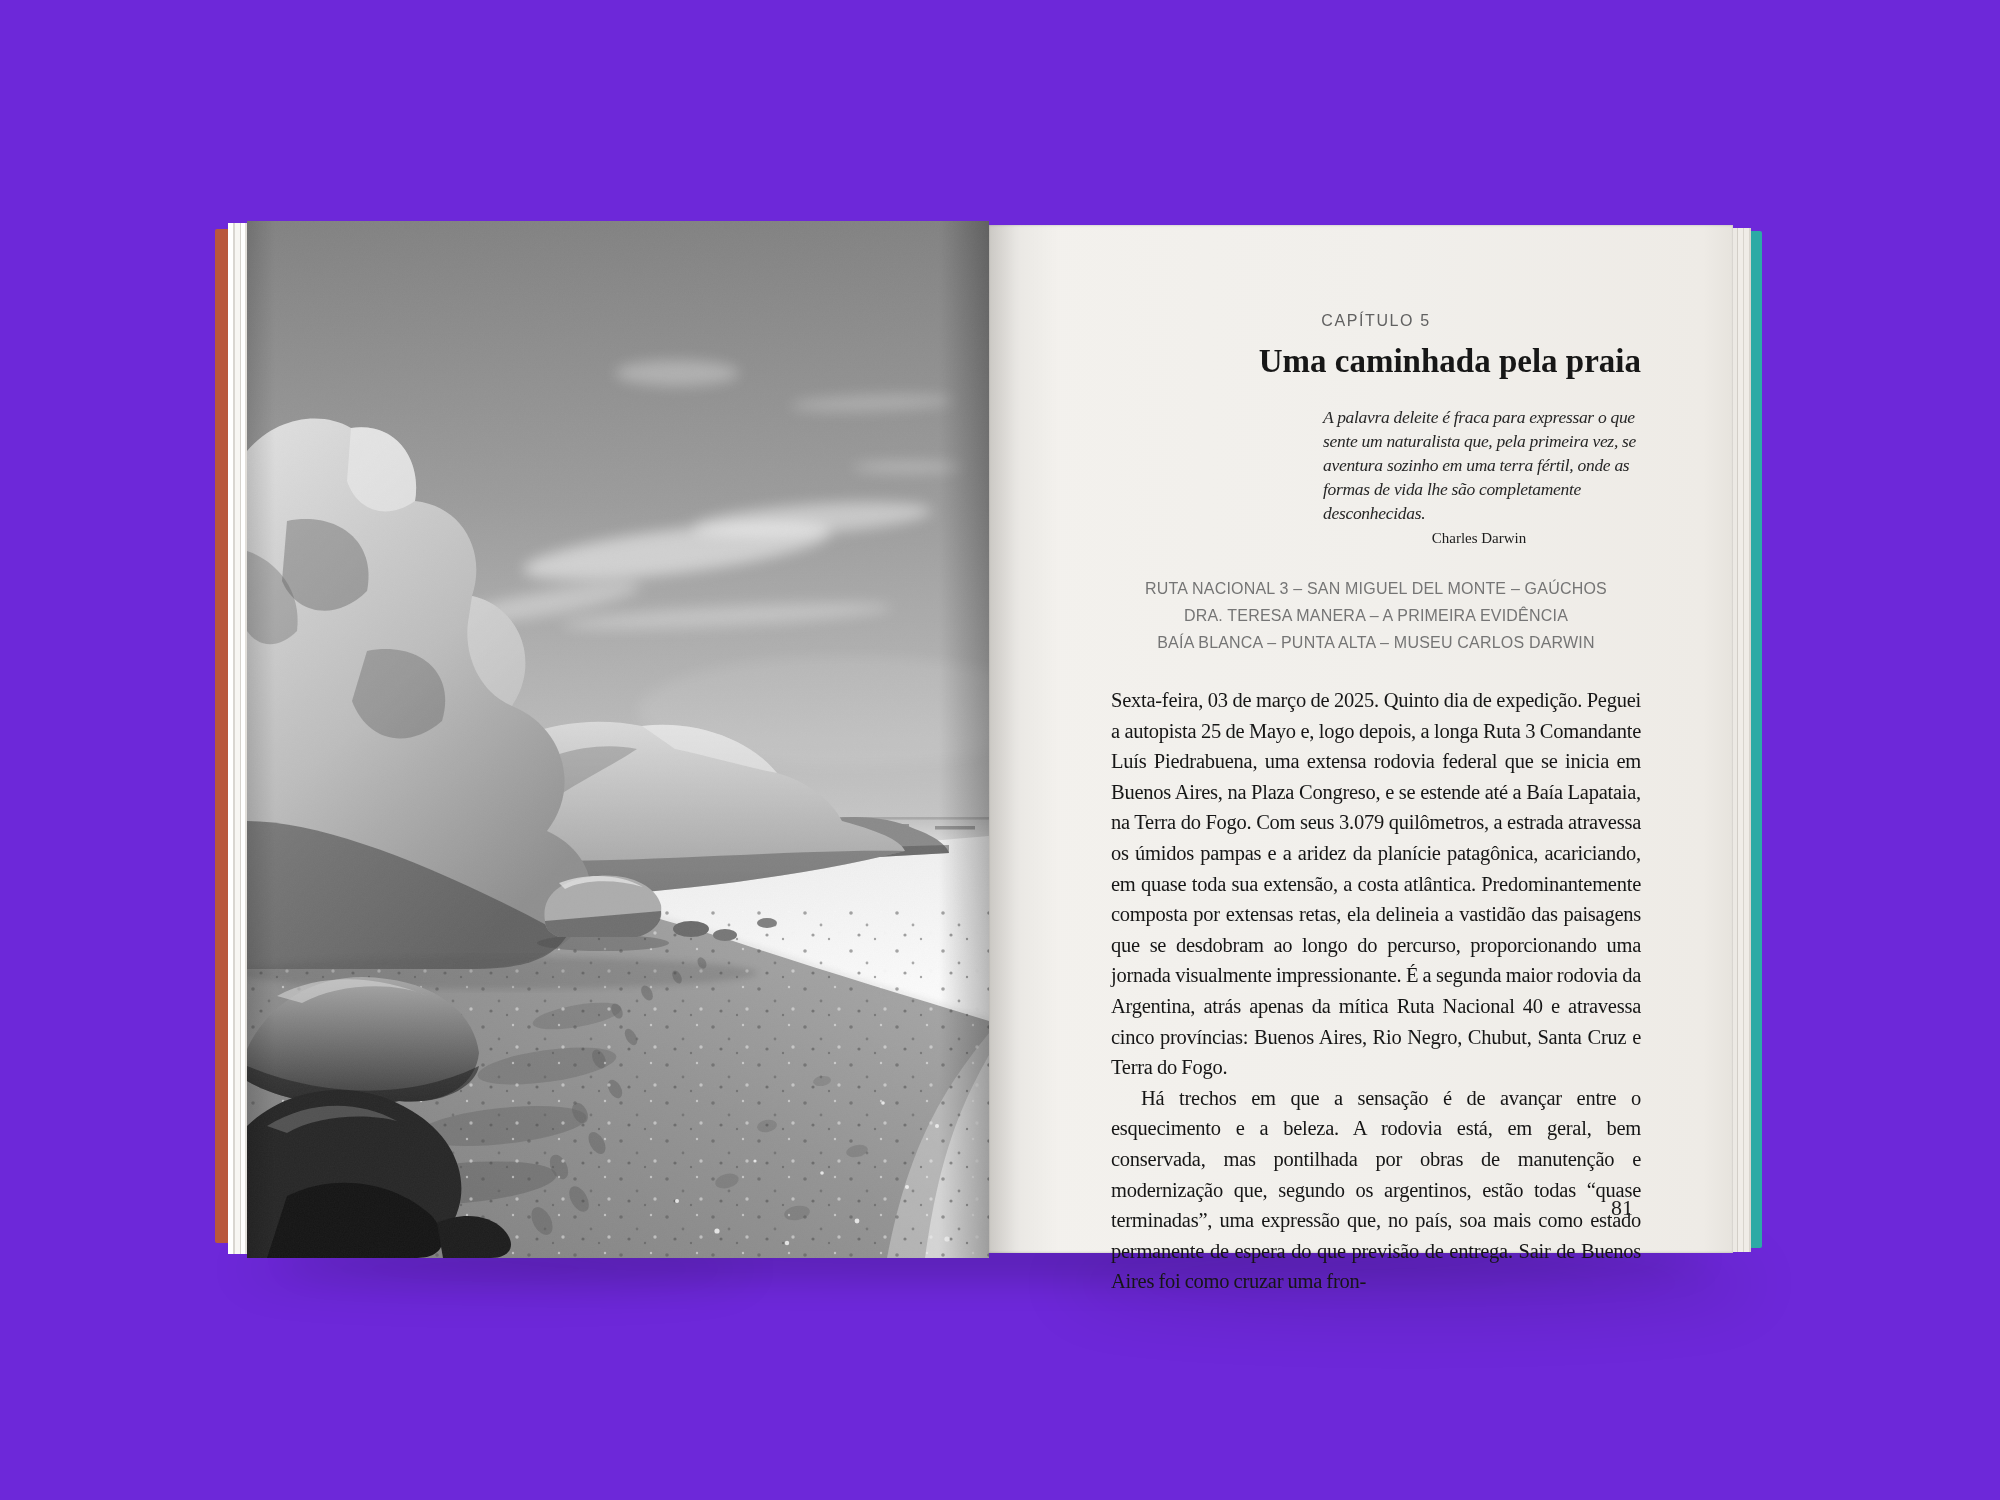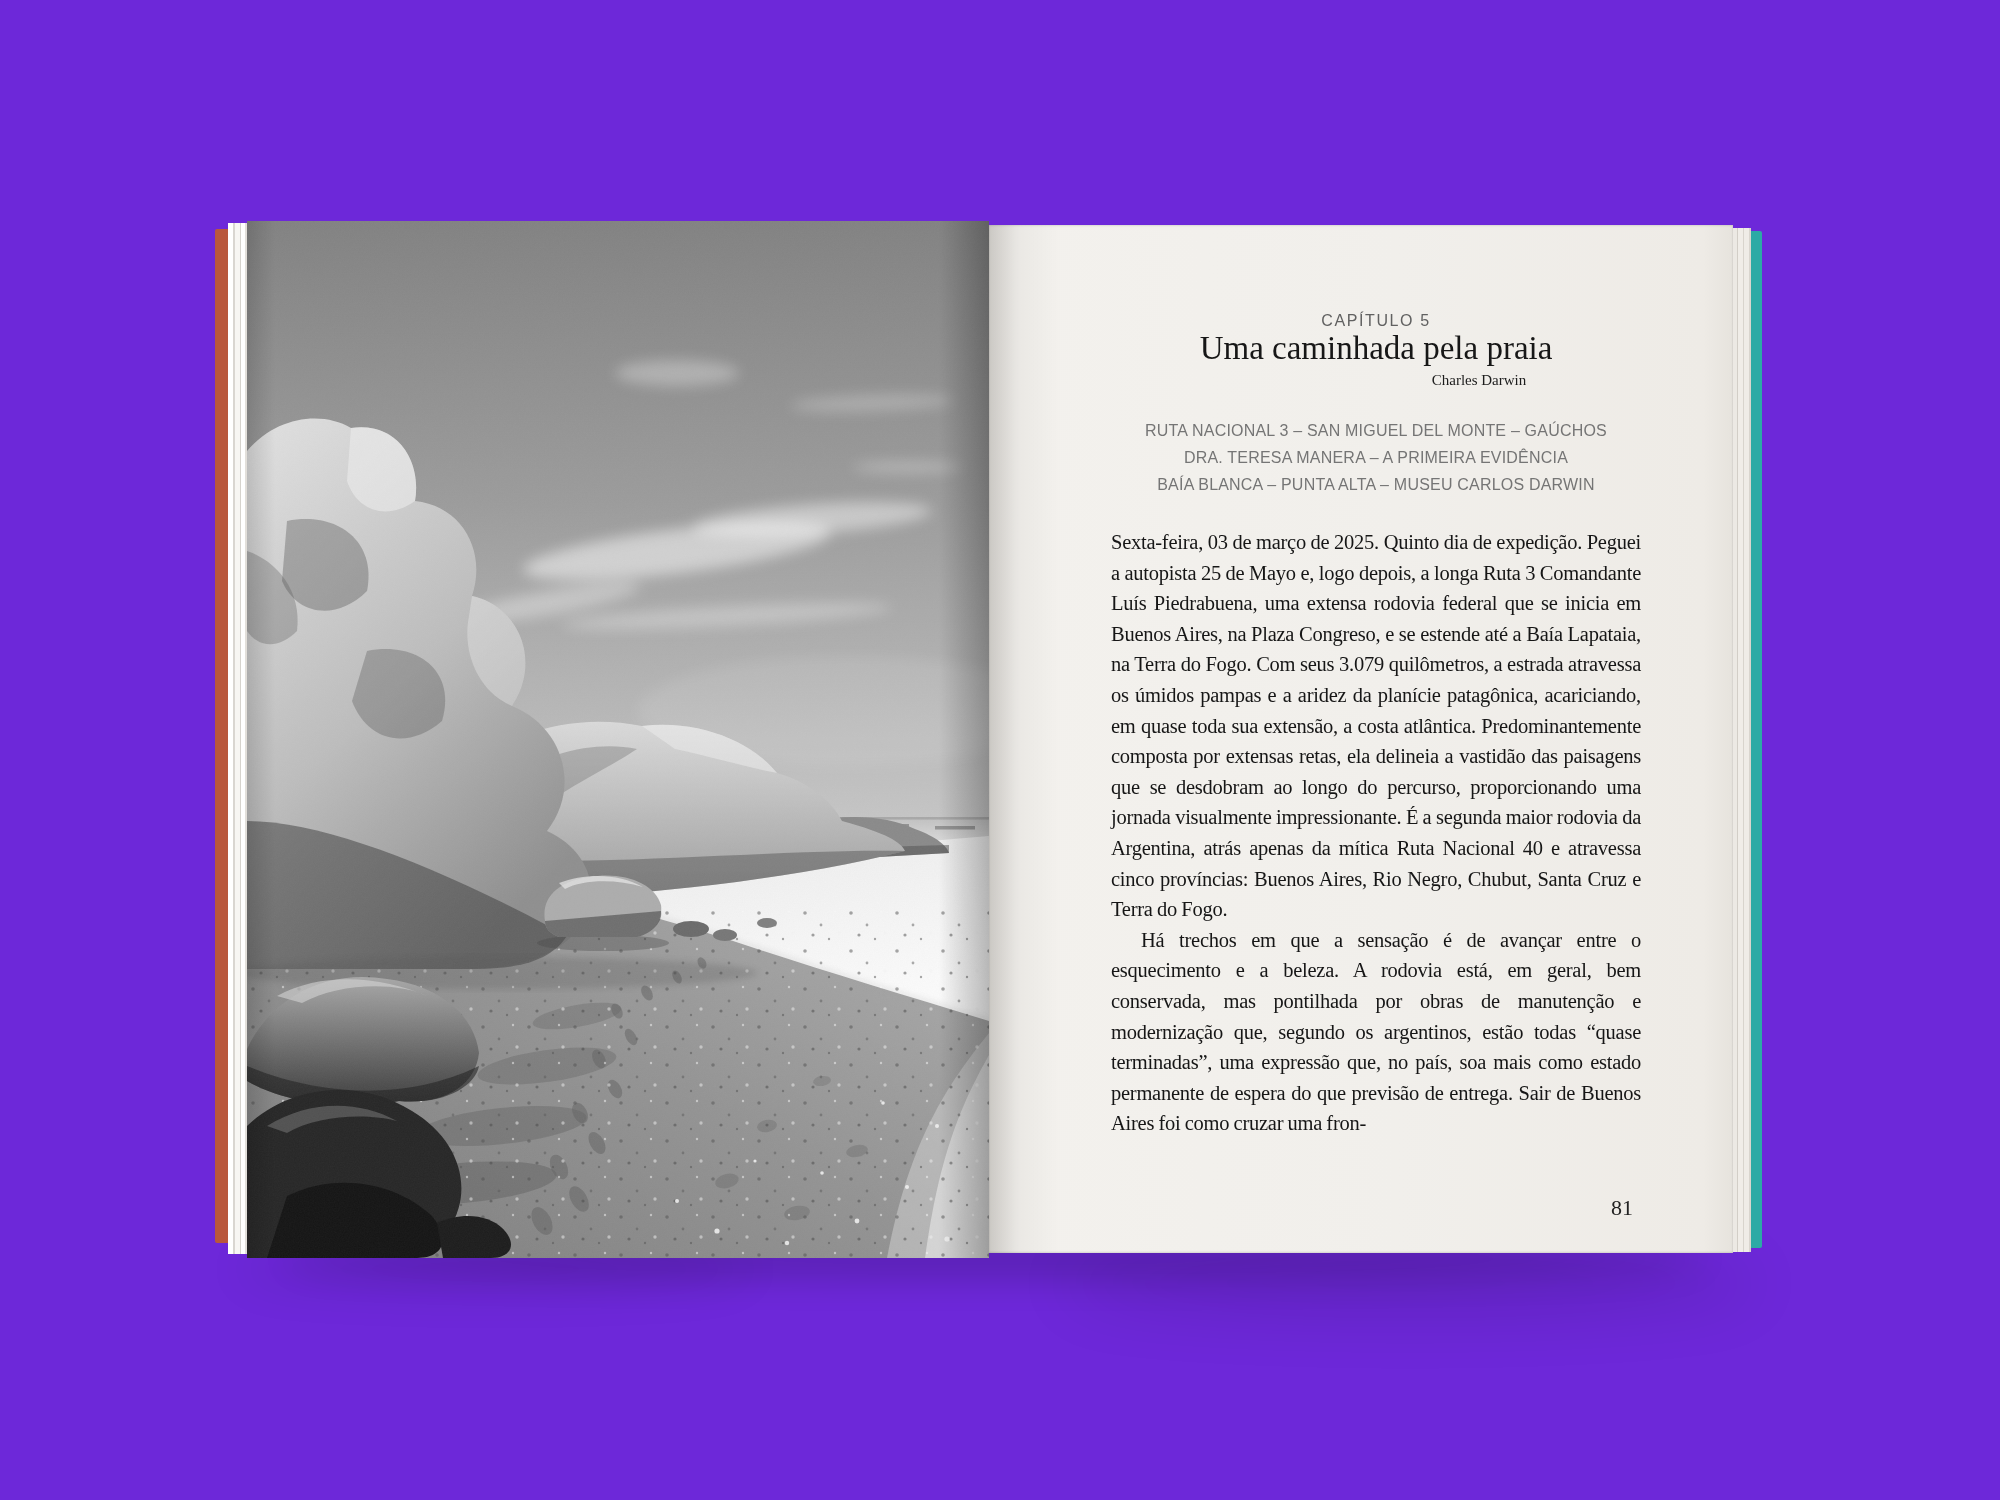--- a/index.html
+++ b/index.html
@@ -24,22 +24,22 @@
   .edges-right{left:1733px;top:228px;width:18px;height:1024px;
     background:linear-gradient(90deg,#ece9e4 0 4px,#d2cec7 4px 5px,#f0ede8 5px 10px,#d8d4cd 10px 11px,#efece7 11px 16px,#d9d5ce 16px 18px);}
   .cover-right{left:1751px;top:231px;width:11px;height:1017px;background:#2caaa5;border-radius:0 2px 2px 0;}
 
   .photo-svg{position:absolute;left:0;top:0;width:742px;height:1037px;display:block;}
 
   
   .content{position:absolute;left:122px;top:0;width:530px;}
   .chapter-label{margin-top:87px;text-align:center;font-family:"Liberation Sans",sans-serif;
     font-size:16px;letter-spacing:1.6px;color:#616161;}
-  .chapter-title{text-align:center;font-family:"Liberation Serif",serif;
-    font-weight:normal;font-size:33px;color:#171717;}
+  .chapter-title{margin-top:13px;text-align:right;font-family:"Liberation Serif",serif;
+    font-weight:bold;font-size:33px;color:#171717;}
   .epigraph{margin:25px 0 0 212px;width:332px;font-family:"Liberation Serif",serif;
     font-style:italic;font-size:17.5px;line-height:24px;letter-spacing:-0.3px;color:#262626;}
   .attribution{margin:5px 0 0 212px;width:312px;text-align:center;
     font-family:"Liberation Serif",serif;font-size:15px;color:#1d1d1d;}
   .route{margin-top:28px;text-align:center;font-family:"Liberation Sans",sans-serif;
     font-size:16px;line-height:27px;letter-spacing:.2px;color:#757575;}
   .bodytext{margin-top:29px;font-family:"Liberation Serif",serif;font-size:20.5px;
     line-height:30.6px;text-align:justify;color:#161616;letter-spacing:-0.25px;word-spacing:-0.6px;}
   .bodytext p{margin:0;}
   .bodytext p + p{text-indent:30px;}
@@ -247,20 +247,21 @@
       <rect x="0" y="0" width="742" height="1037" filter="url(#grain)" opacity="0.16"></rect>
       <rect x="0" y="0" width="28" height="1037" fill="url(#leftEdgeG)"></rect>
       <rect x="692" y="0" width="50" height="1037" fill="url(#spineG)"></rect>
     </svg>
   </div>
 
   <div class="abs page-right">
     <div class="content">
       <div class="chapter-label">CAPÍTULO 5</div>
       <div class="chapter-title">Uma caminhada pela praia</div>
+      <div class="epigraph">A palavra deleite é fraca para expressar o que sente um naturalista que, pela primeira vez, se aventura sozinho em uma terra fértil, onde as formas de vida lhe são completamente desconhecidas.</div>
       <div class="attribution">Charles Darwin</div>
       <div class="route">
         <div>RUTA NACIONAL 3 – SAN MIGUEL DEL MONTE – GAÚCHOS</div>
         <div>DRA. TERESA MANERA – A PRIMEIRA EVIDÊNCIA</div>
         <div>BAÍA BLANCA – PUNTA ALTA – MUSEU CARLOS DARWIN</div>
       </div>
       <div class="bodytext">
         <p>Sexta-feira, 03 de março de 2025. Quinto dia de expedição. Peguei a autopista 25 de Mayo e, logo depois, a longa Ruta 3 Comandante Luís Piedrabuena, uma extensa rodovia federal que se inicia em Buenos Aires, na Plaza Congreso, e se estende até a Baía Lapataia, na Terra do Fogo. Com seus 3.079 quilômetros, a estrada atravessa os úmidos pampas e a aridez da planície patagônica, acariciando, em quase toda sua extensão, a costa atlântica. Predominantemente composta por extensas retas, ela delineia a vastidão das paisagens que se desdobram ao longo do percurso, proporcionando uma jornada visualmente impressionante. É a segunda maior rodovia da Argentina, atrás apenas da mítica Ruta Nacional 40 e atravessa cinco províncias: Buenos Aires, Rio Negro, Chubut, Santa Cruz e Terra do Fogo.</p>
         <p>Há trechos em que a sensação é de avançar entre o esquecimento e a beleza. A rodovia está, em geral, bem conservada, mas pontilhada por obras de manutenção e modernização que, segundo os argentinos, estão todas “quase terminadas”, uma expressão que, no país, soa mais como estado permanente de espera do que previsão de entrega. Sair de Buenos Aires foi como cruzar uma fron-</p>
       </div>

